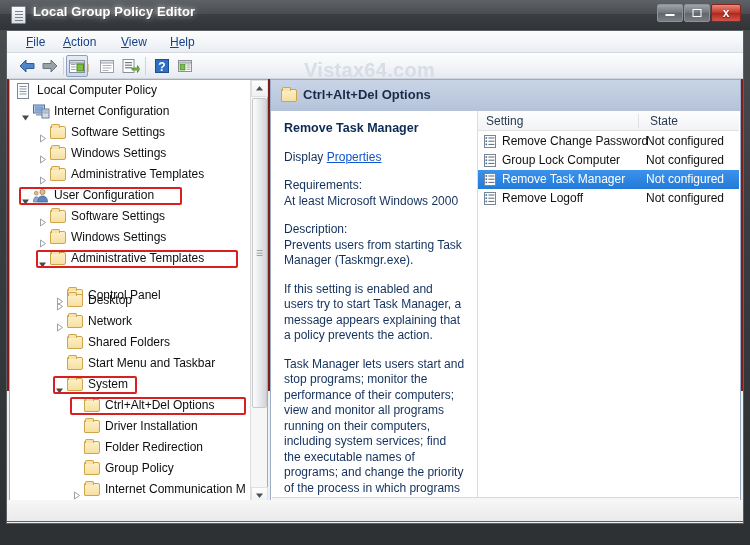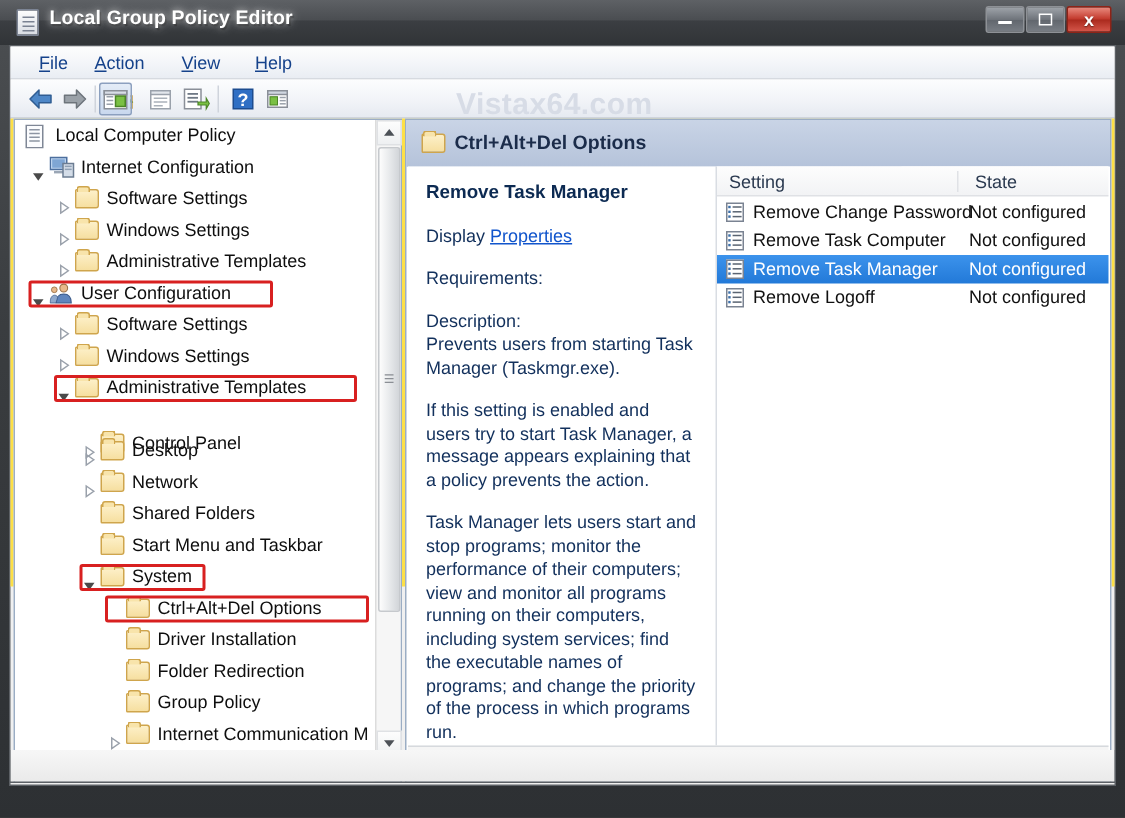--- a/index.html
+++ b/index.html
@@ -87,21 +87,21 @@
     background:linear-gradient(180deg,#e4ecf7,#c9d8ee); }
 
   
   #watermark {
     position:absolute; left:297px; top:28px;
     font-size:20px; font-weight:bold; color:#d7dce6;
     letter-spacing:.3px; white-space:nowrap; pointer-events:none;
   }
 
   
-  #panes { position:absolute; left:0; top:48px; width:736px; height:312px; background:#fde047; }
+  #panes { position:absolute; left:0; top:48px; width:736px; height:312px; background:#7f1d1d; }
 
   
   #treepane {
     position:absolute; left:2px; top:0px; width:259px; height:443px;
     background:#ffffff; border:1px solid #9badc4;
   }
   #tree {
     position:absolute; left:0; top:0; right:17px; bottom:17px;
     overflow:hidden; background:#fff;
   }
@@ -564,20 +564,21 @@
         </div>
 
         <div id="desc-pane">
           <p class="h">Remove Task Manager</p>
           <p>
             <span>Display</span>
             <a href="#">Properties</a>
           </p>
           <p>
             <span>Requirements:</span><br>
+            <span>At least Microsoft Windows 2000</span>
           </p>
           <p>
             <span>Description:</span><br>
             <span>Prevents users from starting Task Manager (Taskmgr.exe).</span>
           </p>
           <p>If this setting is enabled and users try to start Task Manager, a message appears explaining that a policy prevents the action.</p>
           <p>Task Manager lets users start and stop programs; monitor the performance of their computers; view and monitor all programs running on their computers, including system services; find the executable names of programs; and change the priority of the process in which programs run.</p>
         </div>
 
         <div id="list-pane">
@@ -605,21 +606,21 @@
                 <span class="ric">
                   <svg width="10" height="11" viewBox="0 0 10 11" style="display:block">
                     <rect x="0.5" y="1.2" width="1.6" height="1.6" fill="#3b6ea8"></rect>
                     <rect x="3.4" y="1.5" width="6" height="1" fill="#5a6472"></rect>
                     <rect x="0.5" y="4.4" width="1.6" height="1.6" fill="#3b6ea8"></rect>
                     <rect x="3.4" y="4.7" width="6" height="1" fill="#5a6472"></rect>
                     <rect x="0.5" y="7.6" width="1.6" height="1.6" fill="#3b6ea8"></rect>
                     <rect x="3.4" y="7.9" width="6" height="1" fill="#5a6472"></rect>
                   </svg>
                 </span>
-                <span class="rname">Remove Task Computer</span>
+                <span class="rname">Group Lock Computer</span>
                 <span class="rstate">Not configured</span>
               </div>
               <div class="lrow sel" style="top: 59px;">
                 <span class="ric">
                   <svg width="10" height="11" viewBox="0 0 10 11" style="display:block">
                     <rect x="0.5" y="1.2" width="1.6" height="1.6" fill="#3b6ea8"></rect>
                     <rect x="3.4" y="1.5" width="6" height="1" fill="#5a6472"></rect>
                     <rect x="0.5" y="4.4" width="1.6" height="1.6" fill="#3b6ea8"></rect>
                     <rect x="3.4" y="4.7" width="6" height="1" fill="#5a6472"></rect>
                     <rect x="0.5" y="7.6" width="1.6" height="1.6" fill="#3b6ea8"></rect>

